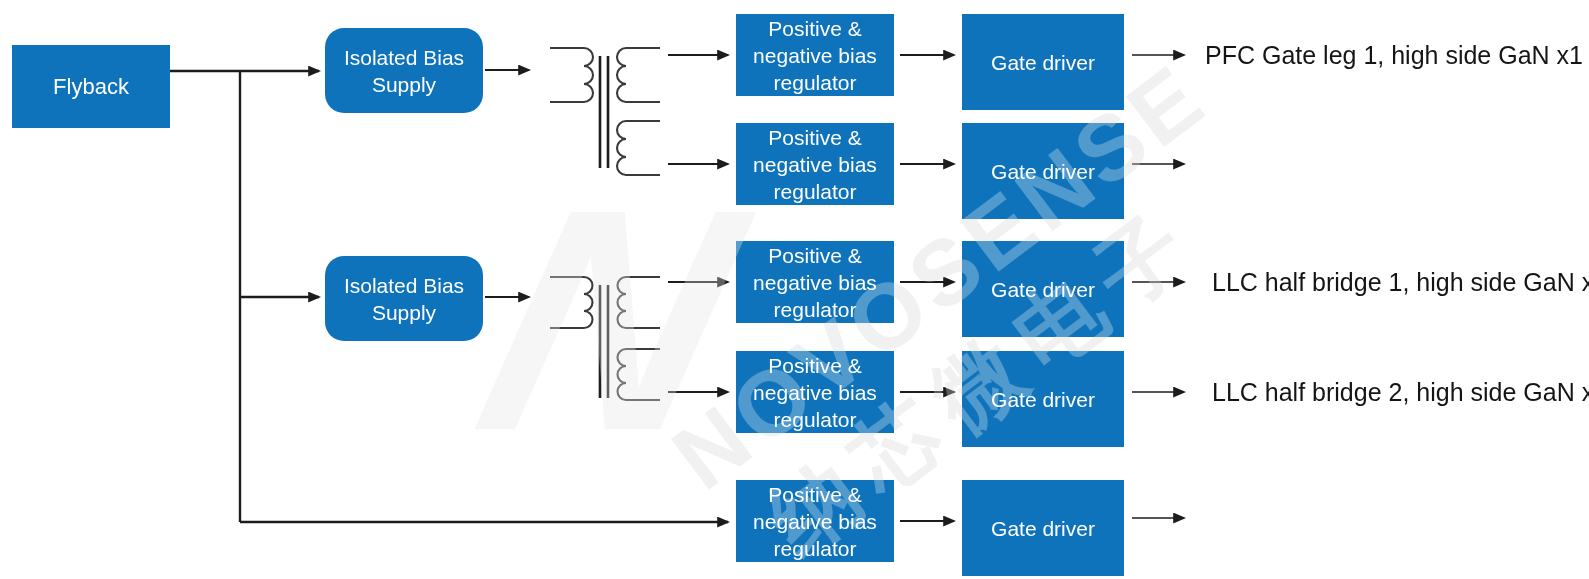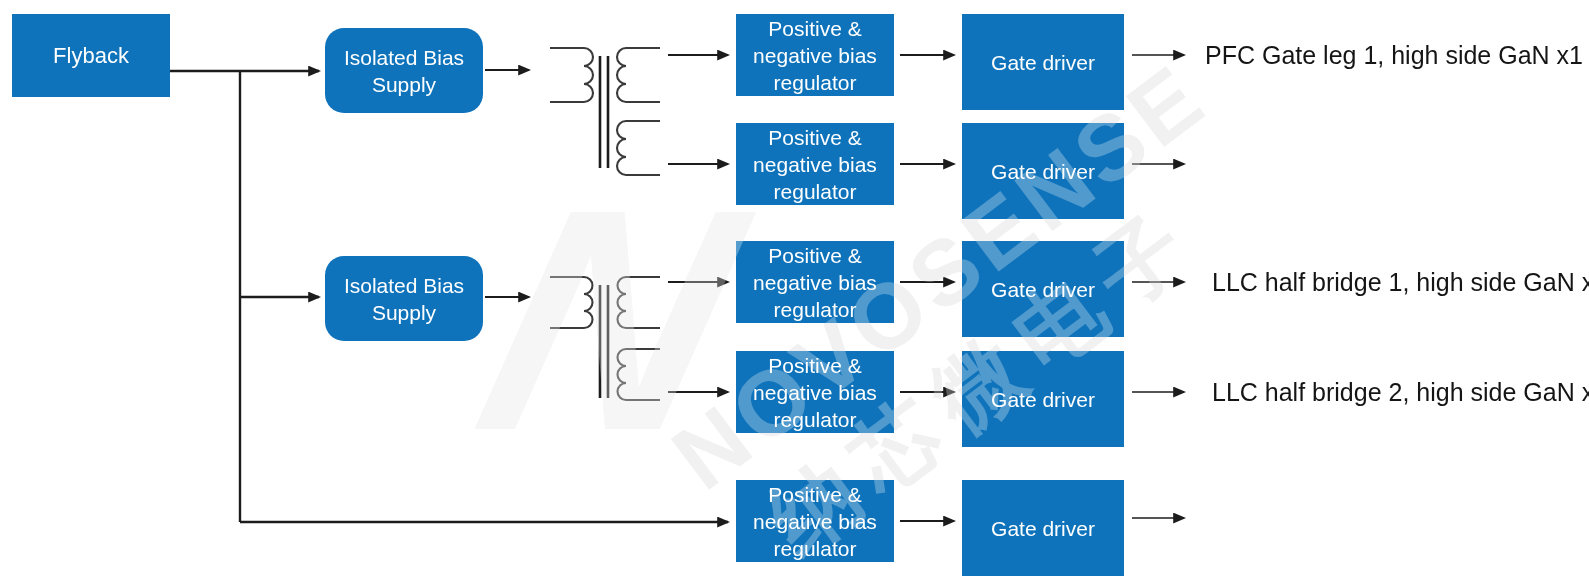--- a/index.html
+++ b/index.html
@@ -30,21 +30,21 @@
   .wm-over  .wm-logo  { color:rgba(255,255,255,0.30); }
   .wm-over  .wm-brand, .wm-over .wm-brand-zh { color:rgba(255,255,255,0.28); }
   
   #wires { position:absolute; left:0; top:0; z-index:1; }
   
   .block {
     position:absolute; z-index:2; background:var(--block-fill,#0E73BB);
     color:var(--block-text,#fff); display:flex; align-items:center; justify-content:center;
     text-align:center; font-size:21px; line-height:27px; padding:0 6px; box-sizing:border-box;
   }
-  .flyback { left:12px;  top:14px;  width:158px; height:83px; font-size:22px; }
+  .flyback { left:12px;  top:45px;  width:158px; height:83px; font-size:22px; }
   .ibs     { left:325px; width:158px; height:85px;border-radius:19px; }
   .reg     { left:736px; width:158px; height:82px; }
   .gd      { left:962px; width:162px; height:96px; }
   
   .out-label {
     position:absolute; z-index:2; height:32px; line-height:32px;
     font-size:25px; color:var(--label-text,#111); white-space:nowrap;
   }
 </style>
 </head>

